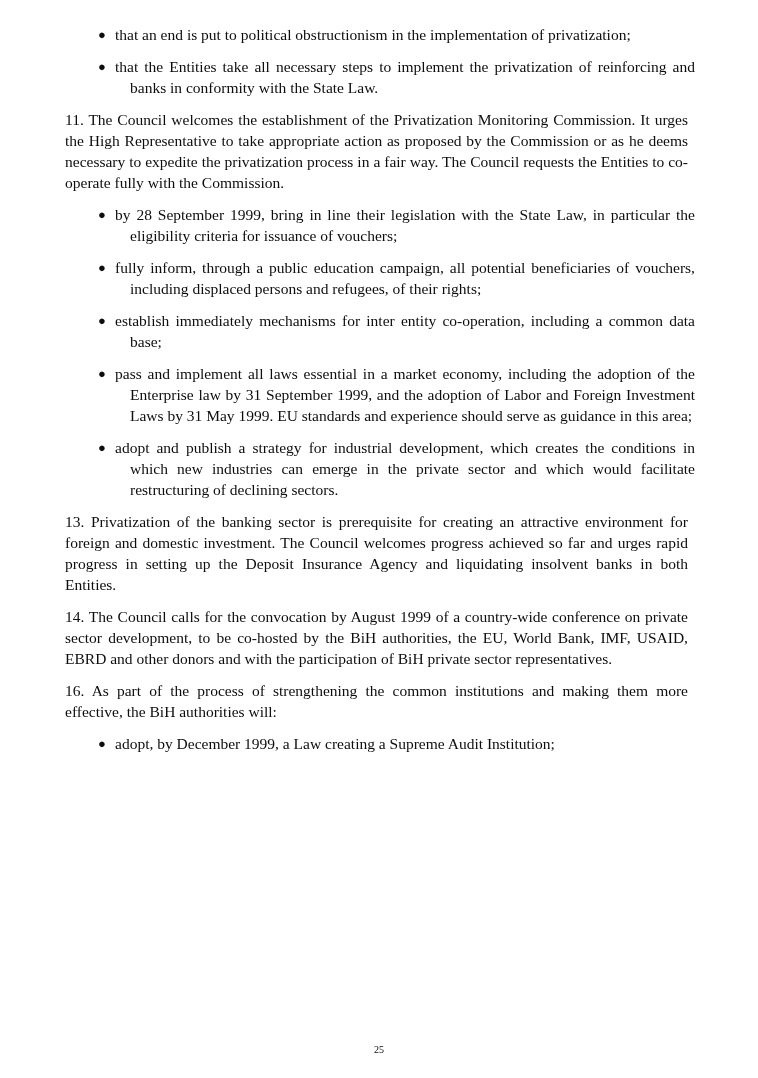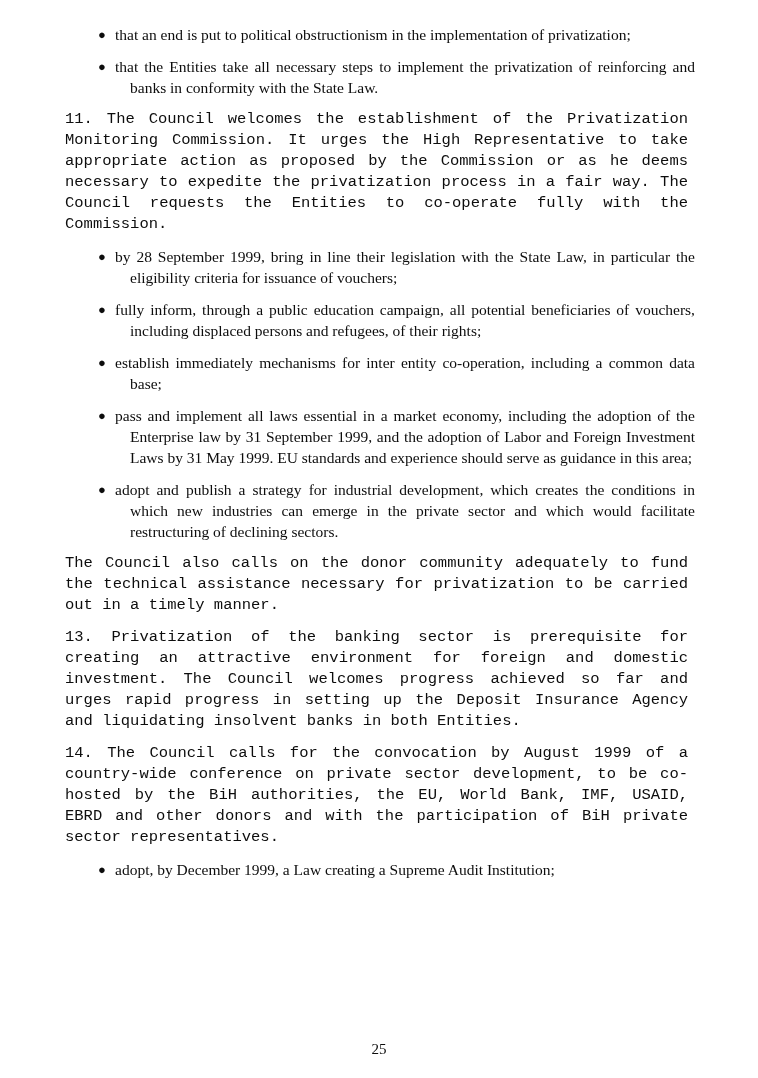--- a/index.html
+++ b/index.html
@@ -17,21 +17,20 @@
     padding: 24px 63px 60px 65px;
     overflow: hidden;
     font-family: "Liberation Serif", "DejaVu Serif", serif;
     color: #0d0d0d;
     font-size: 15.5px;
     line-height: 21px;
   }
   .para {
     margin: 0 7px 11px 0;
     text-align: justify;
-    font-family: Liberation Mono, monospace;
   }
   .bullet {
     display: flex;
     margin: 0 0 11px 0;
     padding-left: 33px;
   }
   .bullet .dot {
     flex: 0 0 17px;
     width: 17px;
     font-size: 13px;
@@ -43,21 +42,21 @@
     text-align: justify;
     padding-left: 15px;
     text-indent: -15px;
   }
   .page-number {
     position: absolute;
     left: 0;
     right: 0;
     bottom: 18px;
     text-align: center;
-    font-size: 15px;
+    font-size: 10px;
     color: #0d0d0d;
   }
 </style>
 </head>
 <body>
 
 <div class="page">
 
   <div class="bullet">
     <span class="dot">●</span>
@@ -90,27 +89,27 @@
   <div class="bullet">
     <span class="dot">●</span>
     <span class="btext">pass and implement all laws essential in a market economy, including the adoption of the Enterprise law by 31 September 1999, and the adoption of Labor and Foreign Investment Laws by 31 May 1999. EU standards and experience should serve as guidance in this area;</span>
   </div>
 
   <div class="bullet">
     <span class="dot">●</span>
     <span class="btext">adopt and publish a strategy for industrial development, which creates the conditions in which new industries can emerge in the private sector and which would facilitate restructuring of declining sectors.</span>
   </div>
 
-  <p class="para">The Council also calls on the donor community adequately to fund the technical assistance necessary for privatization to be carried out in a timely manner.</p>
 
   <p class="para">13. Privatization of the banking sector is prerequisite for creating an attractive environment for foreign and domestic investment. The Council welcomes progress achieved so far and urges rapid progress in setting up the Deposit Insurance Agency and liquidating insolvent banks in both Entities.</p>
 
   <p class="para">14. The Council calls for the convocation by August 1999 of a country-wide conference on private sector development, to be co-hosted by the BiH authorities, the EU, World Bank, IMF, USAID, EBRD and other donors and with the participation of BiH private sector representatives.</p>
 
 
+  <p class="para">16. As part of the process of strengthening the common institutions and making them more effective, the BiH authorities will:</p>
 
   <div class="bullet">
     <span class="dot">●</span>
     <span class="btext">adopt, by December 1999, a Law creating a Supreme Audit Institution;</span>
   </div>
 
   <div class="page-number">25</div>
 
 </div>
 

